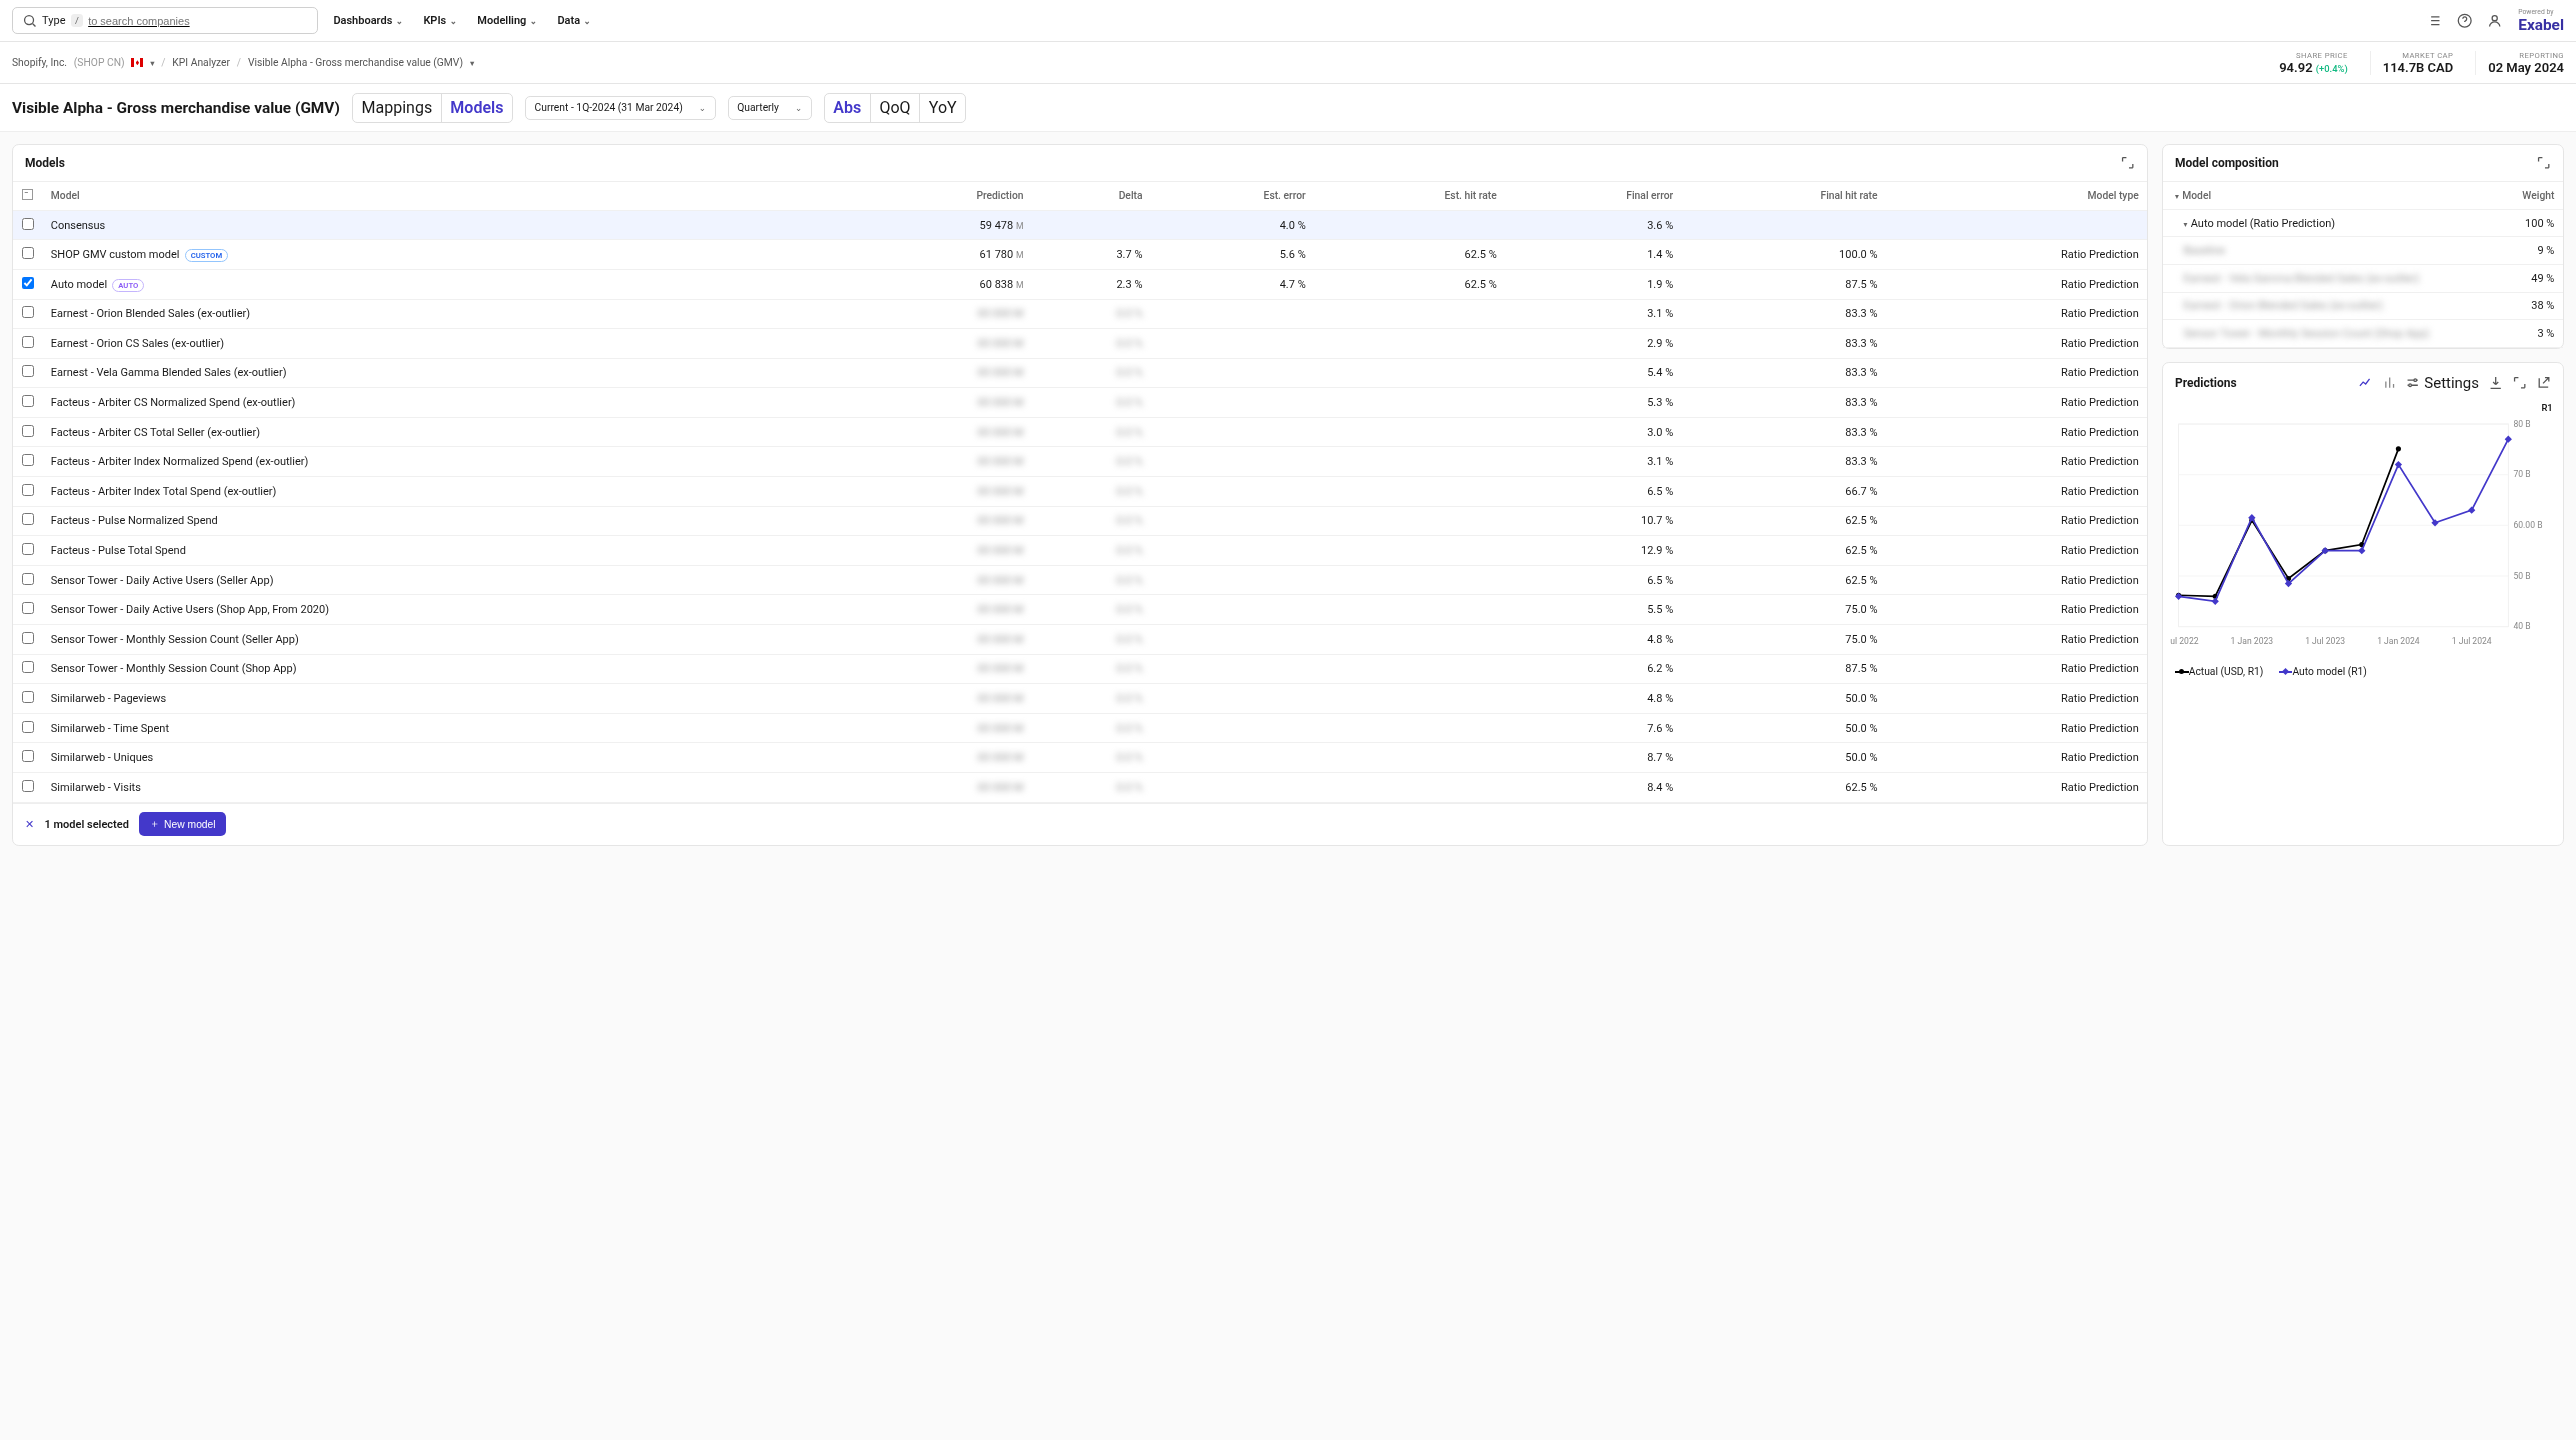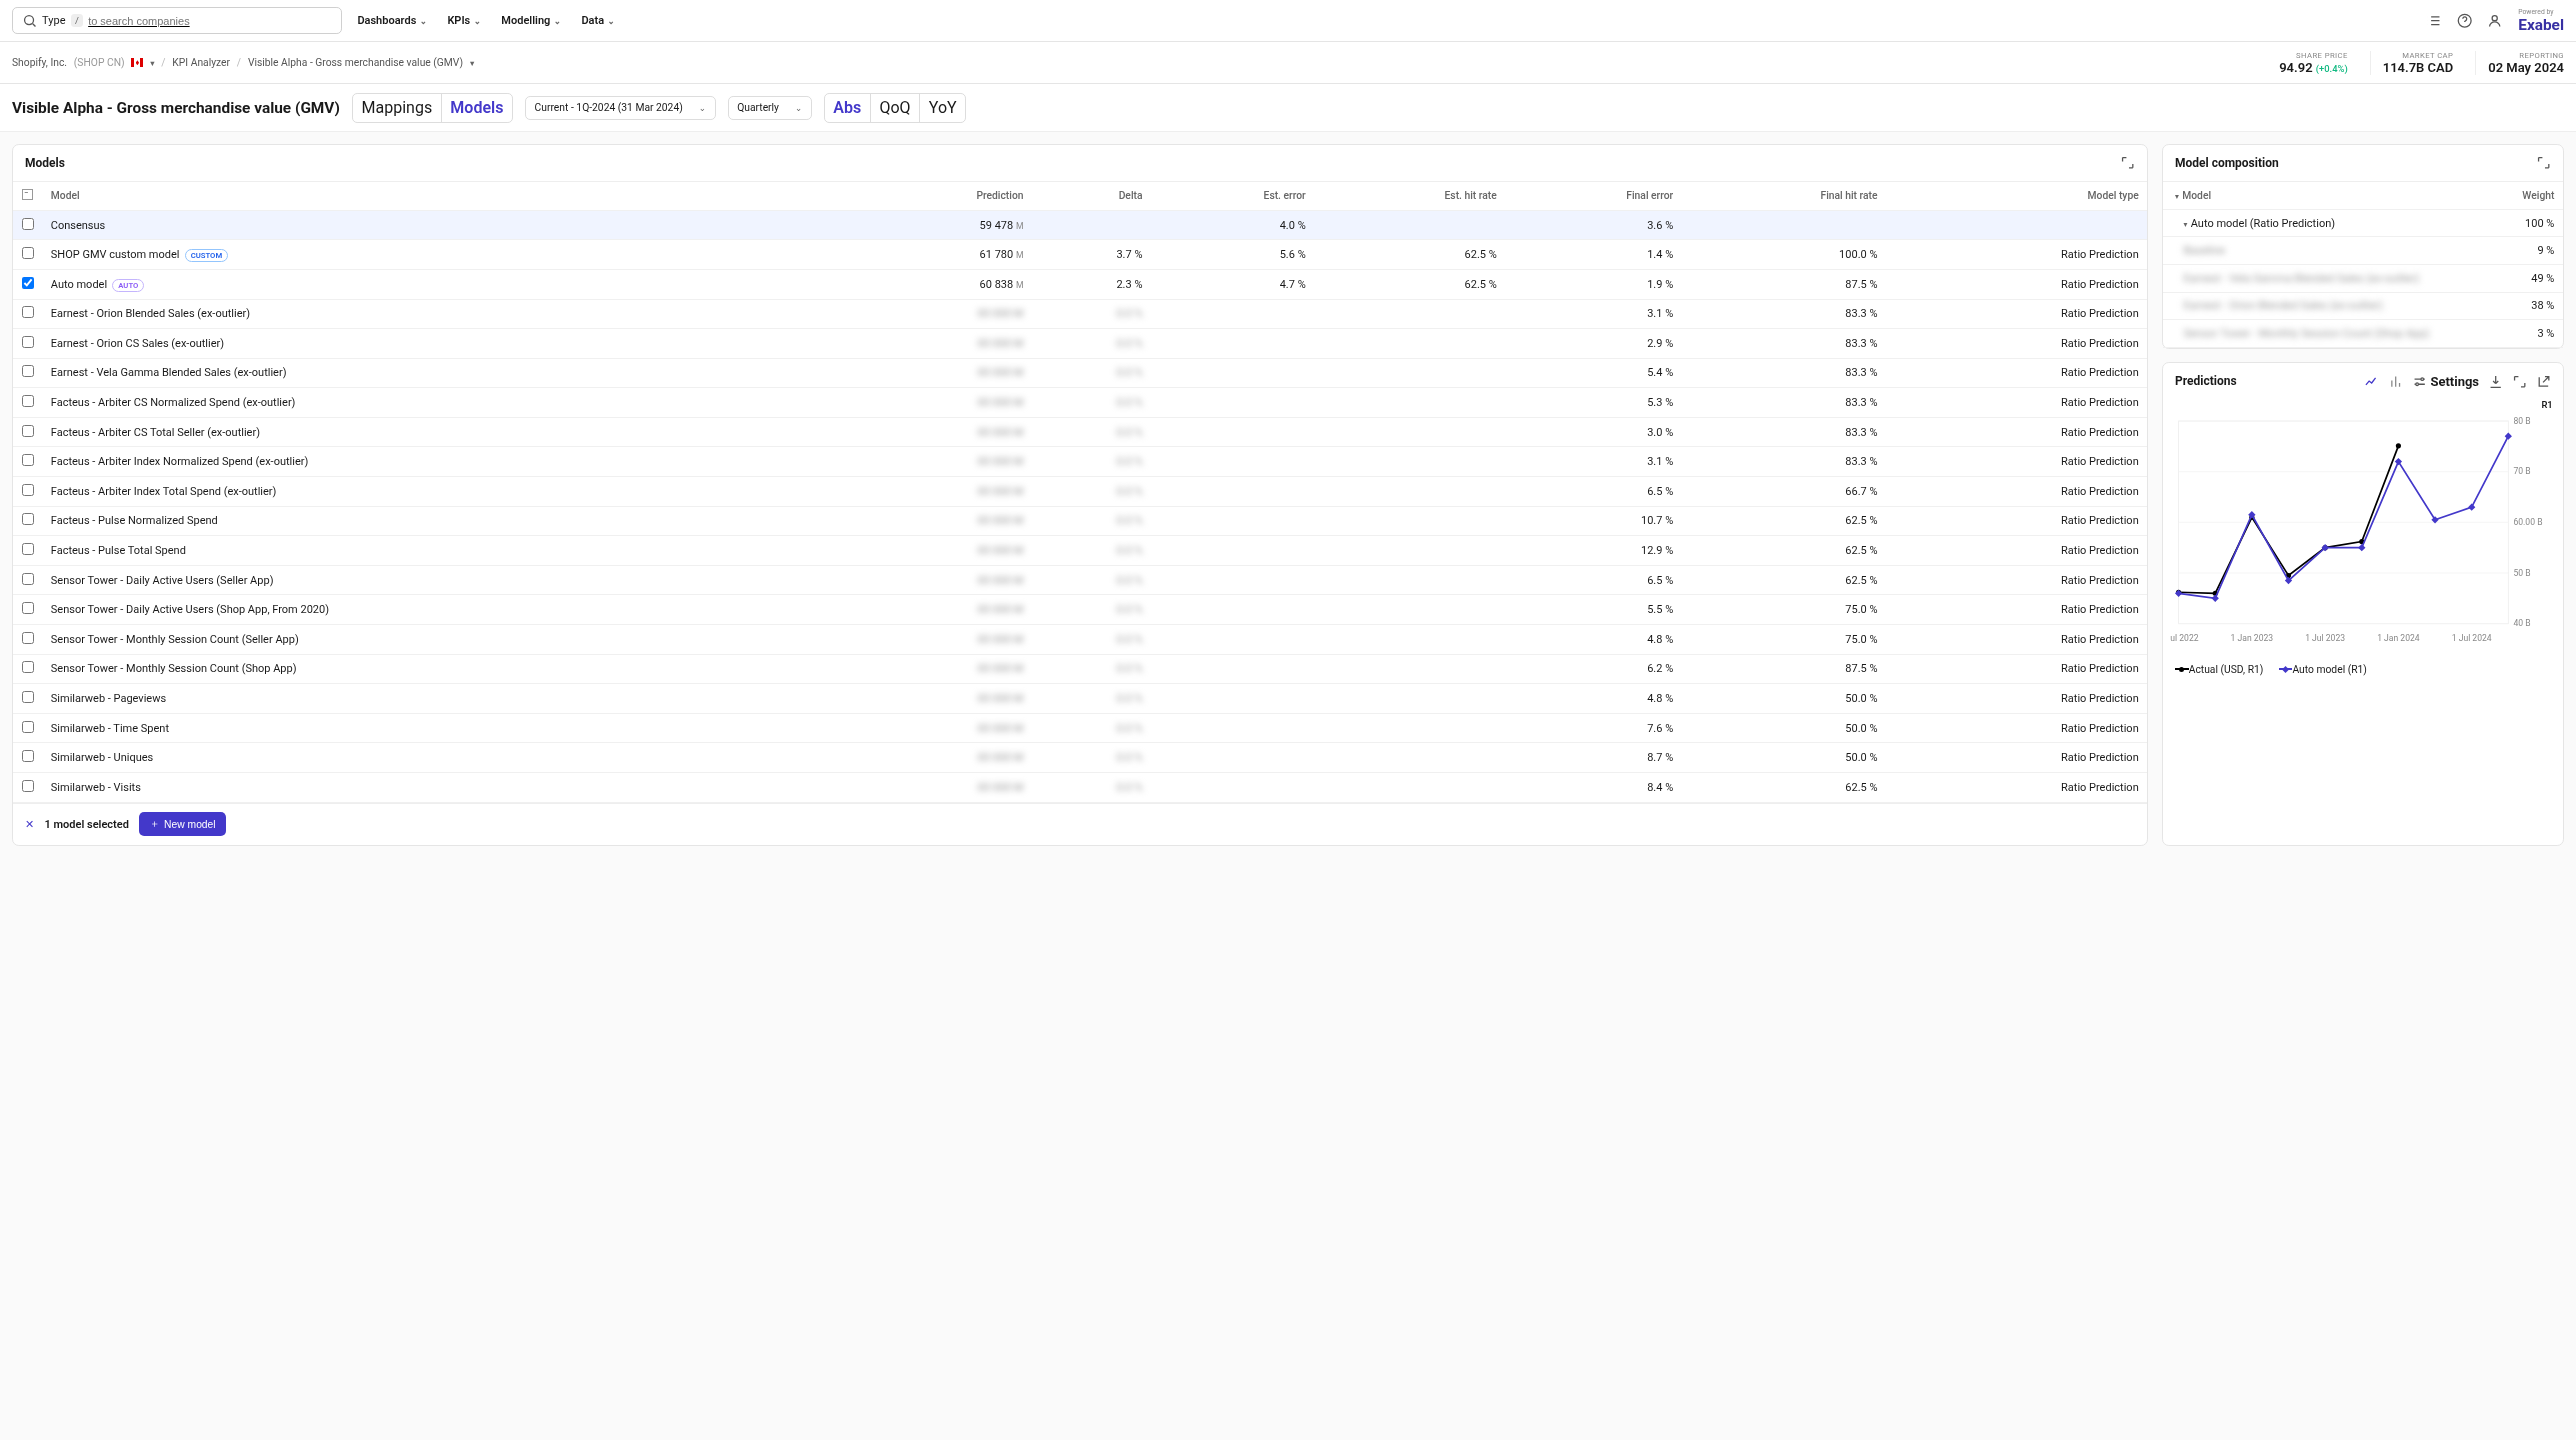--- a/index.html
+++ b/index.html
@@ -1,18 +1,18 @@
 <!DOCTYPE html>
 <html style="font-size:13.7px"><head>
 <meta charset="utf-8">
 <style>
 * { box-sizing: border-box; margin: 0; padding: 0; }
 body { font-family: -apple-system, BlinkMacSystemFont, "Segoe UI", Roboto, sans-serif; font-size: 11px; color: #1a1a1a; background: #fafafa; }
 .topbar { display: flex; align-items: center; padding: 6.8px 12px; background: #fff; border-bottom: 0.9px solid #e5e5e5; gap: 15.4px; }
-.search-box { display: flex; align-items: center; background: #fff; border: 0.9px solid #d0d0d0; border-radius: 5.1px; padding: 5.1px 8.6px; width: 330px; gap: 5.1px; }
+.search-box { display: flex; align-items: center; background: #fff; border: 0.9px solid #d0d0d0; border-radius: 5.1px; padding: 5.1px 8.6px; width: 306px; gap: 5.1px; }
 .search-box .slash { background: #eee; border-radius: 3.4px; padding: 0.9px 4.3px; font-size: 9.4px; color: #666; }
 .search-box input { border: none; outline: none; flex: 1; font-size: 11px; text-decoration: underline; }
 .nav-menu { display: flex; gap: 20.5px; }
 .nav-item { font-weight: 600; cursor: pointer; display: inline-flex; align-items: center; gap: 3.4px; }
 .top-icons { margin-left: auto; display: flex; align-items: center; gap: 15.4px; }
 .icon-btn { width: 15.4px; height: 15.4px; cursor: pointer; }
 .logo { color: #3730a3; font-weight: 700; font-size: 15.4px; }
 .logo small { display: block; font-size: 6.8px; font-weight: 400; color: #888; }
 
 .subheader { display: flex; align-items: center; padding: 8.6px 12px; background: #fff; border-bottom: 0.9px solid #e5e5e5; }
@@ -482,21 +482,21 @@
             </svg>
           <svg class="icon-btn" viewBox="0 0 24 24" fill="none" stroke="#888" stroke-width="2">
               <path d="M6 20V10M12 20V4M18 20v-6"></path>
             </svg>
           <span style="display:inline-flex;align-items:center;gap:3.4px;cursor:pointer">
             <svg class="icon-btn" viewBox="0 0 24 24" fill="none" stroke="#555" stroke-width="2">
                 <path d="M4 8h10M18 8h2M4 16h2M10 16h10"></path>
                 <circle cx="16" cy="8" r="2"></circle>
                 <circle cx="8" cy="16" r="2"></circle>
               </svg>
-            <span style="font-size:13px;font-weight:700">Settings</span>
+            <span style="font-size:15px;font-weight:400">Settings</span>
           </span>
           <svg class="icon-btn" viewBox="0 0 24 24" fill="none" stroke="#555" stroke-width="2">
               <path d="M12 3v12m0 0l-4-4m4 4l4-4M4 21h16"></path>
             </svg>
           <svg class="icon-btn" viewBox="0 0 24 24" fill="none" stroke="#555" stroke-width="2">
               <path d="M4 4h6M4 4v6M20 20h-6M20 20v-6"></path>
             </svg>
           <svg class="icon-btn" viewBox="0 0 24 24" fill="none" stroke="#555" stroke-width="2">
               <path d="M14 4h6v6M20 4l-9 9M5 5v14h14"></path>
             </svg>

